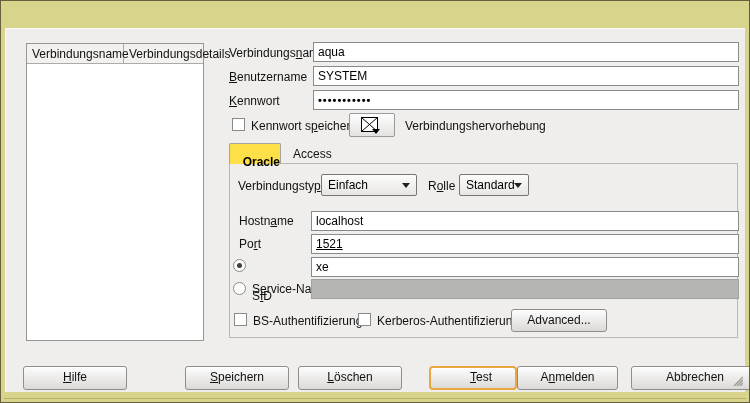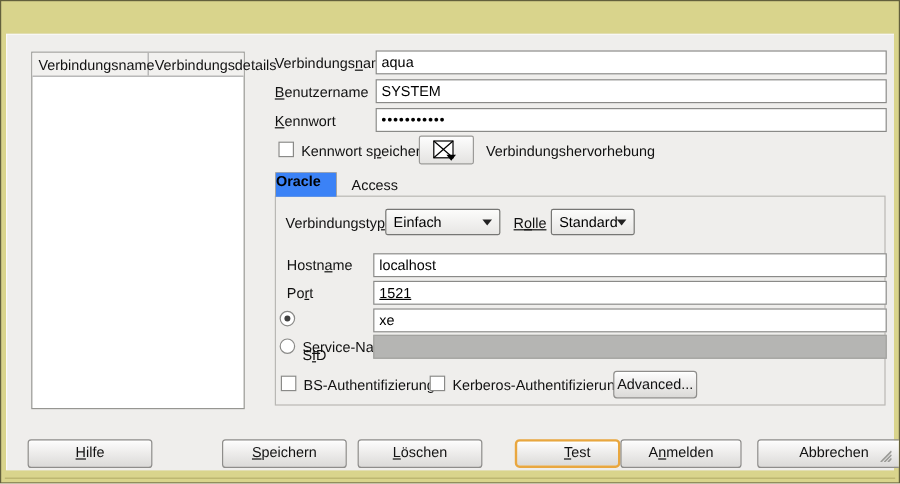--- a/index.html
+++ b/index.html
@@ -45,23 +45,23 @@
     text-align:center; line-height:21px; box-shadow:inset 0 1px 0 #fff; cursor:default; }
   .btn.focus-default { border:2px solid #e9a73f; line-height:19px; border-radius:4px; }
   .combo { position:absolute; height:22px; border:1px solid #767674; border-radius:2px;
     background:linear-gradient(#fcfcfb,#e7e6e4); font-size:12px; color:#000;
     line-height:20px; padding-left:6px; }
   .combo .arr { position:absolute; right:6px; top:8px; width:0; height:0;
     border-left:4px solid transparent; border-right:4px solid transparent;
     border-top:5px solid #222; }
   
   #tab-oracle { position:absolute; left:224px; top:115px; width:52px; height:21px; z-index:2;
-    background:#3b82f6; border:1px solid #a5a4a2; border-bottom:none;
-    border-radius:2px 2px 0 0; font-size:12px; font-weight:bold; text-align:left;
-    padding-top:0; }
+    background:#fde047; border:1px solid #a5a4a2; border-bottom:none;
+    border-radius:2px 2px 0 0; font-size:12px; font-weight:bold; text-align:right;
+    padding-top:11px; }
   #tab-access { position:absolute; left:288px; top:119px; font-size:12px; }
   #tab-panel { position:absolute; left:224px; top:135px; width:509px; height:175px;
     border:1px solid #b9b8b5; background:#efeeec; }
   #swatch-btn { position:absolute; left:344px; top:85px; width:46px; height:24px;
     background:linear-gradient(#fdfdfd,#e4e3e1); border:1px solid #9b9a98; border-radius:2px;
     text-align:center; padding-top:2px; }
   #resize-grip { position:absolute; right:2px; bottom:2px; }
   #svc-field { background:#b5b5b3; border:1px solid #a2a29f; }
 </style>
 </head>
@@ -103,21 +103,21 @@
 
     <div id="tab-oracle">Oracle</div>
     <span id="tab-access" class="lbl">Access</span>
     <div id="tab-panel"></div>
 
     <span class="lbl" style="left:233px; top:151px;">Verbindungsty<span style="text-decoration: underline;">p</span></span>
     <div class="combo" style="left:316px; top:146px; width:96px;">
       <span>Einfach</span>
       <span class="arr"></span>
     </div>
-    <span class="lbl" style="left:423px; top:151px;text-decoration:underline;">R<span style="text-decoration: underline;">o</span>lle</span>
+    <span class="lbl" style="left:423px; top:151px;">R<span style="text-decoration: underline;">o</span>lle</span>
     <div class="combo" style="left:454px; top:146px; width:70px;">
       <span>Standard</span>
       <span class="arr"></span>
     </div>
 
     <span class="lbl" style="left:234px; top:186px;">Hostn<span style="text-decoration: underline;">a</span>me</span>
     <input class="field" style="left: 306px; top: 183px; width: 428px;" value="localhost">
 
     <span class="lbl" style="left:234px; top:209px;">Po<span style="text-decoration: underline;">r</span>t</span>
     <input class="field" style="left: 306px; top: 206px; width: 428px; text-decoration: underline;" value="1521">
@@ -127,21 +127,21 @@
     <input class="field" style="left: 306px; top: 229px; width: 428px;" value="xe">
 
     <span class="radio" style="left:228px; top:254px;"></span>
     <span class="lbl" style="left:247px; top:254px;">S<span style="text-decoration: underline;">e</span>rvice-Name</span>
     <input id="svc-field" class="field" style="left: 306px; top: 251px; width: 428px;" disabled="" value="">
 
     <span class="cb" style="left:229px; top:285px;"></span>
     <span class="lbl" style="left:248px; top:286px;">BS-Authentifizierung</span>
     <span class="cb" style="left:353px; top:285px;"></span>
     <span class="lbl" style="left:372px; top:286px;">Kerberos-Authentifizierung</span>
-    <div class="btn" style="left:506px; top:281px; width:70px; height:23px;">Advanced...</div>
+    <div class="btn" style="left:506px; top:281px; width:96px; height:23px;">Advanced...</div>
 
     <div class="btn" style="left:18px; top:338px; width:104px;"><span style="text-decoration: underline;">H</span>ilfe</div>
     <div class="btn" style="left:180px; top:338px; width:104px;"><span style="text-decoration: underline;">S</span>peichern</div>
     <div class="btn" style="left:293px; top:338px; width:104px;"><span style="text-decoration: underline;">L</span>öschen</div>
     <div class="btn focus-default" style="left:424px; top:338px; width:88px;padding-left:16px;"><span style="text-decoration: underline;">T</span>est</div>
     <div class="btn" style="left:512px; top:338px; width:101px;">A<span style="text-decoration: underline;">n</span>melden</div>
     <div class="btn" style="left:626px; top:338px; width:128px;">Abbrechen</div>
 
     <span id="resize-grip">
       <svg width="12" height="12" viewBox="0 0 12 12">

